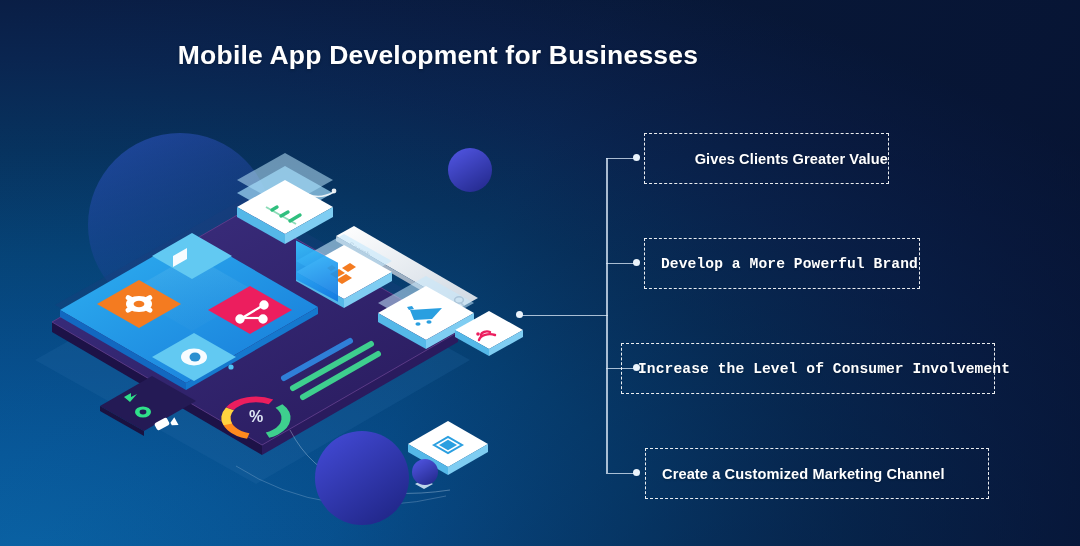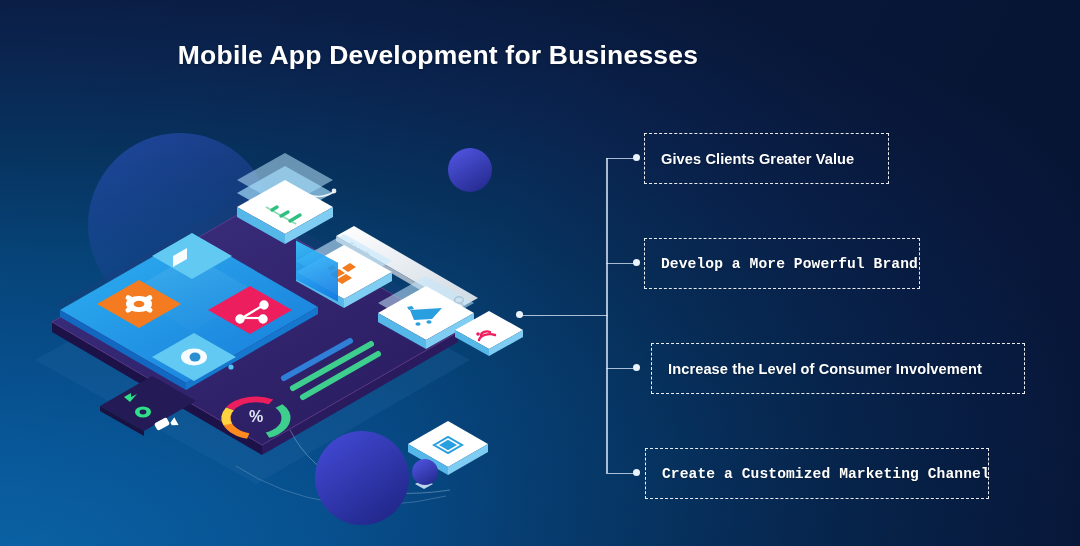--- a/index.html
+++ b/index.html
@@ -51,24 +51,24 @@
   }
   .callout .ctext {
     color: #ffffff;
     font-size: 14.6px;
     font-weight: bold;
     padding-left: 16px;
     letter-spacing: 0.1px;
     white-space: nowrap;
     text-shadow: 0 1px 2px rgba(0,0,0,0.25);
   }
-  #cal0 { left: 644px; top: 133px; width: 245px; height: 51px; }
+  #cal0 { left: 644px; top: 133px; width: 245px; height: 51px; justify-content: flex-end; }
   #cal1 { left: 644px; top: 238px; width: 276px; height: 51px; font-family: Liberation Mono, monospace; }
-  #cal2 { left: 651px; top: 343px; width: 374px; height: 51px; }
-  #cal3 { left: 645px; top: 448px; width: 344px; height: 51px; font-family: Liberation Mono, monospace; }
+  #cal2 { left: 621px; top: 343px; width: 374px; height: 51px; font-family: Liberation Mono, monospace; }
+  #cal3 { left: 645px; top: 448px; width: 344px; height: 51px; }
 
   
   .conn-line {
     position: absolute;
     background: rgba(215,230,245,0.78);
     z-index: 20;
   }
   .conn-dot {
     position: absolute;
     width: 7px;

